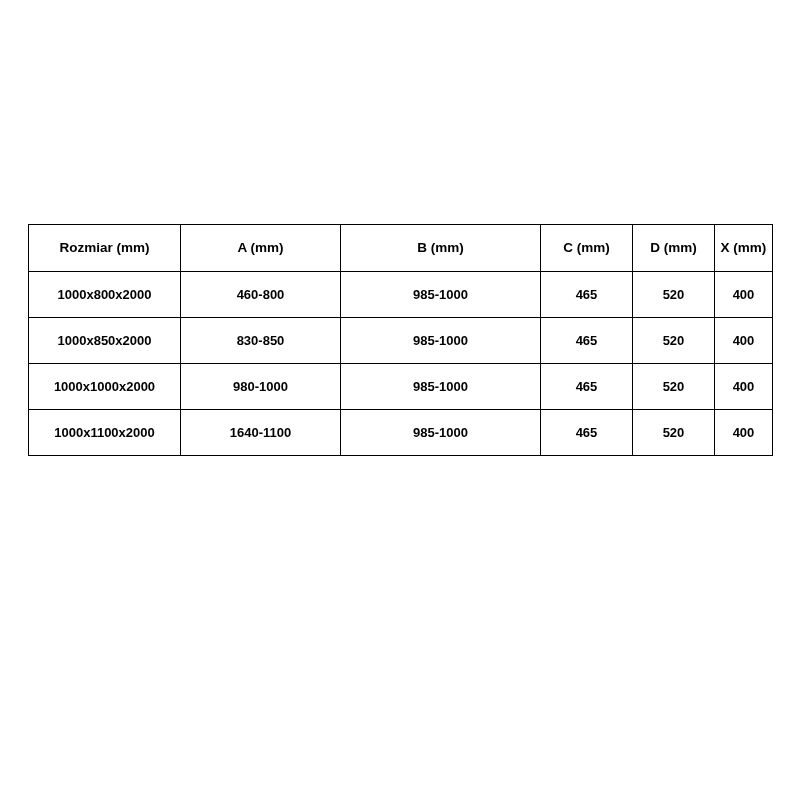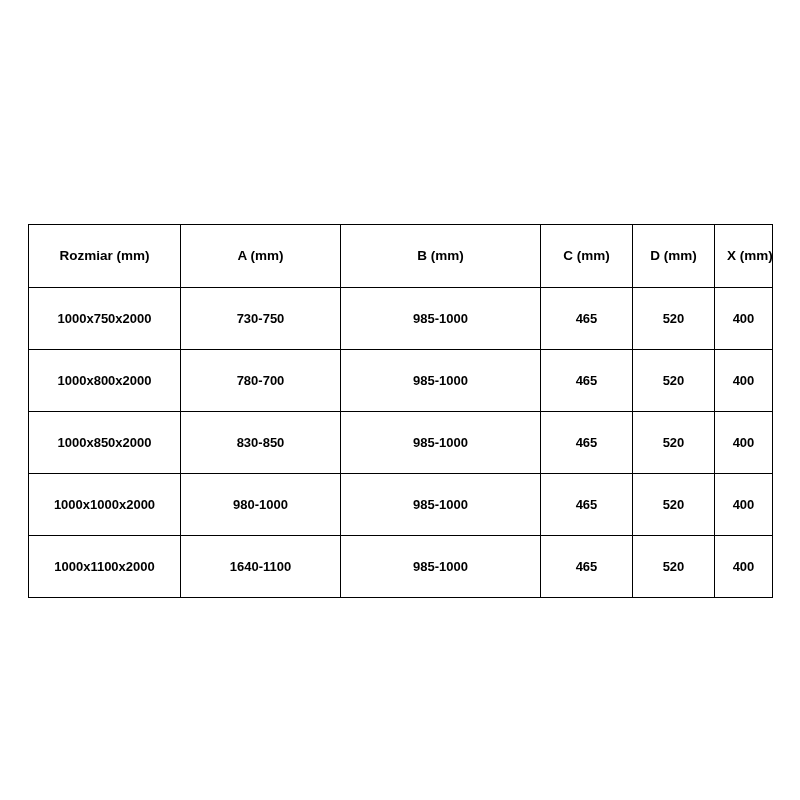--- a/index.html
+++ b/index.html
@@ -33,21 +33,21 @@
     width: 744px;
     table-layout: fixed;
     background: #ffffff;
   }
   table.spec td, table.spec th {
     border: 1px solid #000000;
     text-align: center;
     vertical-align: middle;
     font-size: 13px;
     font-weight: bold;
-    padding: 12px;
+    padding: 4px;
     height: 37px;
     line-height: 37px;
     white-space: nowrap;
     color: #000000;
   }
   table.spec thead th {
     font-size: 13.5px;
     height: 38px;
     line-height: 38px;
   }
@@ -78,30 +78,22 @@
           <th>Rozmiar (mm)</th>
           <th>A (mm)</th>
           <th>B (mm)</th>
           <th>C (mm)</th>
           <th>D (mm)</th>
           <th>X (mm)</th>
         </tr>
       </thead>
       <tbody>
         <tr>
-          <td>1000x750x2000</td>
-          <td>730-750</td>
-          <td>985-1000</td>
-          <td>465</td>
-          <td>520</td>
-          <td>400</td>
-        </tr>
-        <tr>
           <td>1000x800x2000</td>
-          <td>780-700</td>
+          <td>460-800</td>
           <td>985-1000</td>
           <td>465</td>
           <td>520</td>
           <td>400</td>
         </tr>
         <tr>
           <td>1000x850x2000</td>
           <td>830-850</td>
           <td>985-1000</td>
           <td>465</td>

